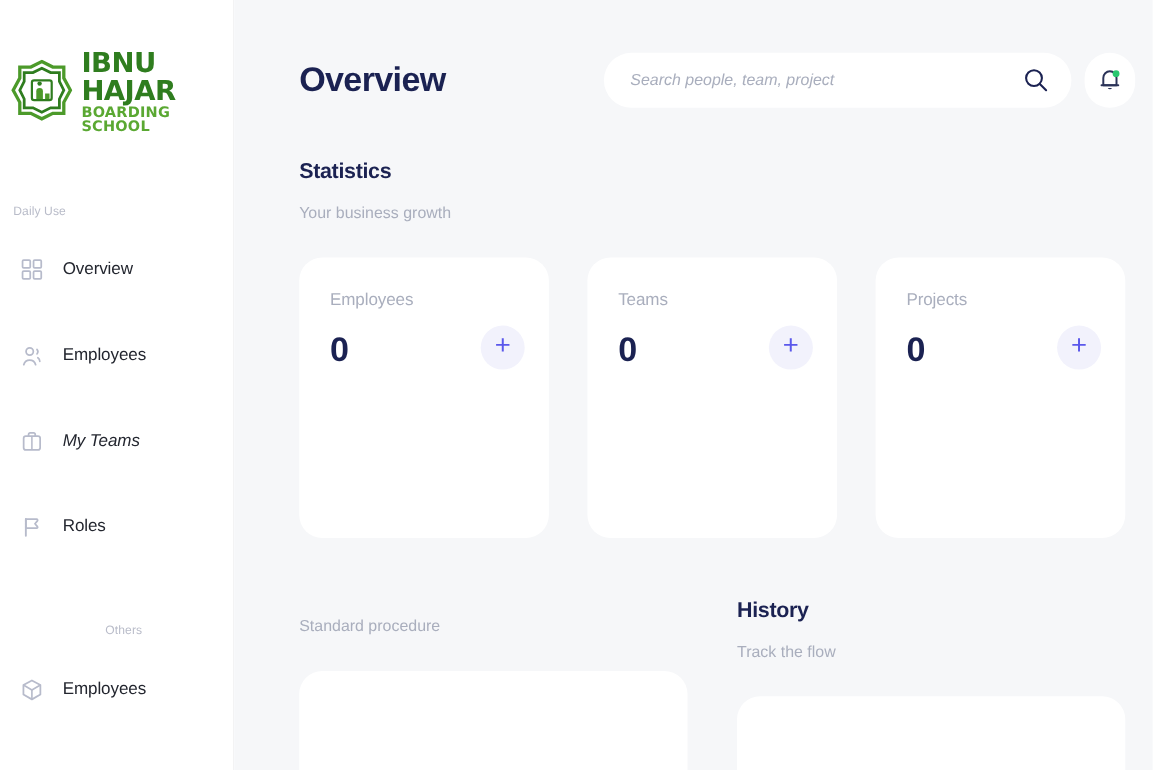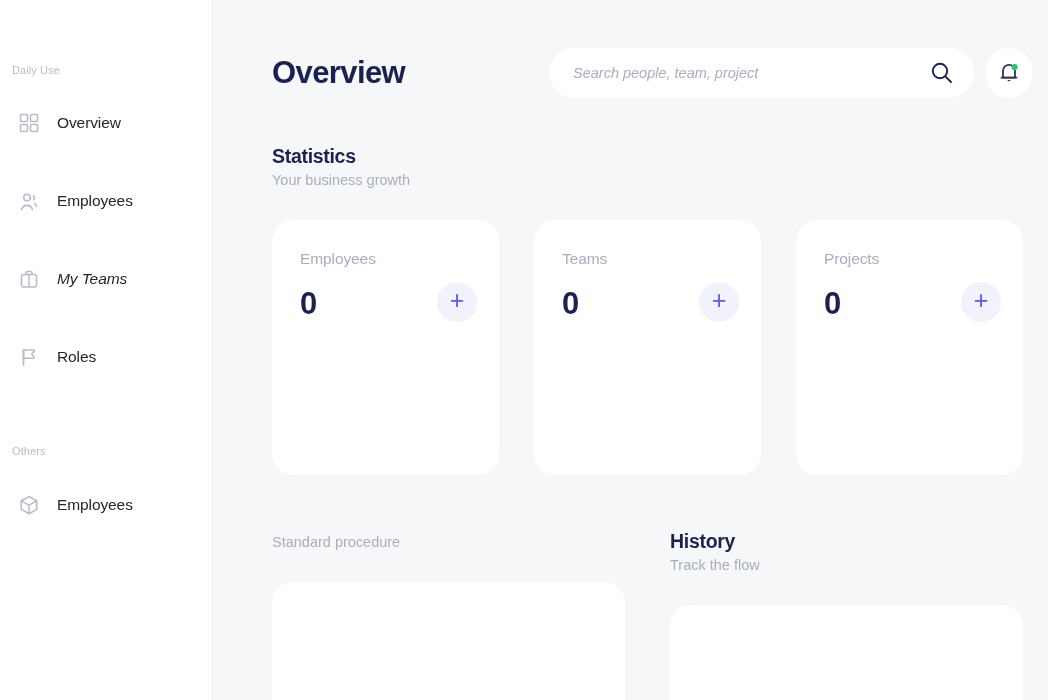--- a/index.html
+++ b/index.html
@@ -179,21 +179,21 @@
   .section-head { padding-left: 47px; }
   .section-title {
     font-size: 19.5px;
     font-weight: bold;
     color: #1b2252;
     letter-spacing: -0.3px;
   }
   .section-sub {
     font-size: 14.5px;
     color: #a9aebd;
-    margin-top: 4px;
+    margin-top: 18px;
   }
 
   .stat-row {
     display: flex;
     gap: 35px;
     padding: 0 25px 0 47px;
     margin-top: 32px;
   }
   .stat-card {
     flex: 1 1 0;
@@ -252,20 +252,36 @@
 
   svg { display: block; }
 </style>
 </head>
 <body>
 
 <div class="app">
 
   <aside class="sidebar">
 
+    <div class="logo-wrap">
+      <div class="logo-mark">
+        <svg width="56" height="56" viewBox="0 0 56 56">
+          <polygon points="28,2 38,7 48,7 48,17 54,28 48,39 48,49 38,49 28,54 18,49 8,49 8,39 2,28 8,17 8,7 18,7" fill="none" stroke="#4c9a2a" stroke-width="3"></polygon>
+          <polygon points="28,8 36,12 44,12 44,20 48,28 44,36 44,44 36,44 28,48 20,44 12,44 12,36 8,28 12,20 12,12 20,12" fill="none" stroke="#2f7d1f" stroke-width="2.5"></polygon>
+          <rect x="19" y="19" width="18" height="18" rx="2" fill="none" stroke="#2f7d1f" stroke-width="2"></rect>
+          <path d="M23 36 L23 29 Q23 26 26 26 Q29 26 29 29 L29 36 Z" fill="#4c9a2a"></path>
+          <path d="M31 36 L31 31 L35 31 L35 36 Z" fill="#4c9a2a"></path>
+          <circle cx="26" cy="22" r="2" fill="#2f7d1f"></circle>
+        </svg>
+      </div>
+      <div class="logo-text">
+        <div class="logo-title">IBNU HAJAR</div>
+        <div class="logo-sub">BOARDING SCHOOL</div>
+      </div>
+    </div>
 
     <div class="nav-section-label" style="margin-top:64px;">Daily Use</div>
 
     <div class="nav-item" style="margin-top:27px;">
       <span class="nav-icon">
         <svg width="20" height="20" viewBox="0 0 20 20">
           <rect x="1.5" y="1.5" width="7" height="7" rx="1" fill="none" stroke="#b7bbcb" stroke-width="1.6"></rect>
           <rect x="11.5" y="1.5" width="7" height="7" rx="1" fill="none" stroke="#b7bbcb" stroke-width="1.6"></rect>
           <rect x="1.5" y="11.5" width="7" height="7" rx="1" fill="none" stroke="#b7bbcb" stroke-width="1.6"></rect>
           <rect x="11.5" y="11.5" width="7" height="7" rx="1" fill="none" stroke="#b7bbcb" stroke-width="1.6"></rect>
@@ -300,21 +316,21 @@
     <div class="nav-item" style="margin-top:38px;">
       <span class="nav-icon">
         <svg width="20" height="20" viewBox="0 0 20 20">
           <path d="M4.5 18 V2.8" fill="none" stroke="#b7bbcb" stroke-width="1.7" stroke-linecap="round"></path>
           <path d="M4.5 3 h9.8 a0.9 0.9 0 0 1 0.7 1.5 l-2.2 2.6 2.2 2.6 a0.9 0.9 0 0 1 -0.7 1.5 H4.5 Z" fill="none" stroke="#b7bbcb" stroke-width="1.6" stroke-linejoin="round"></path>
         </svg>
       </span>
       <span class="nav-label">Roles</span>
     </div>
 
-    <div class="nav-section-label" style="margin-top:68px;">Others</div>
+    <div class="nav-section-label" style="margin-top:68px;text-align:center;">Others</div>
 
     <div class="nav-item" style="margin-top:28px;">
       <span class="nav-icon">
         <svg width="20" height="21" viewBox="0 0 20 21">
           <path d="M10 1.6 L17.7 5.8 V14.4 L10 18.8 L2.3 14.4 V5.8 Z" fill="none" stroke="#b7bbcb" stroke-width="1.6" stroke-linejoin="round"></path>
           <path d="M10 18.8 V10.2" fill="none" stroke="#b7bbcb" stroke-width="1.5"></path>
           <path d="M2.3 5.8 L10 10.2 L17.7 5.8" fill="none" stroke="#b7bbcb" stroke-width="1.5" stroke-linejoin="round"></path>
         </svg>
       </span>
       <span class="nav-label">Employees</span>

